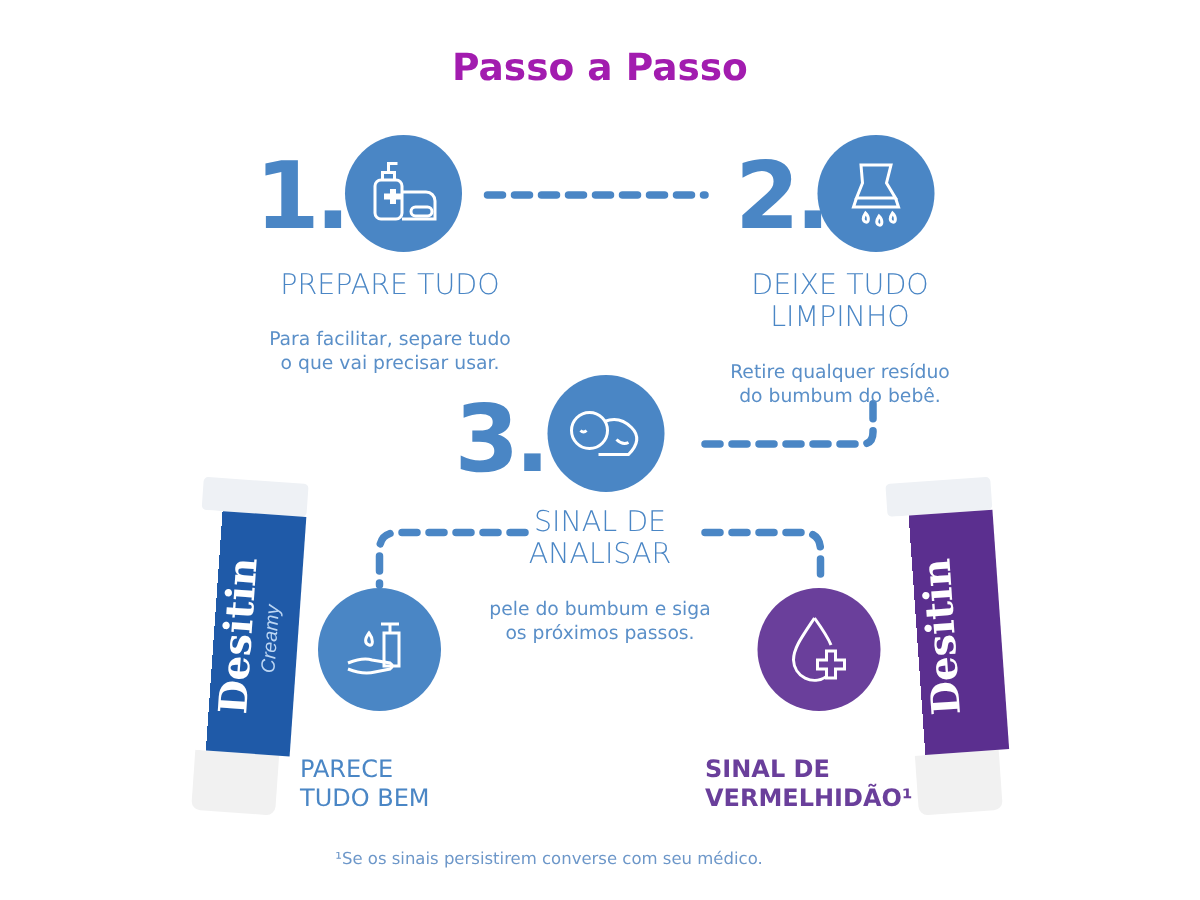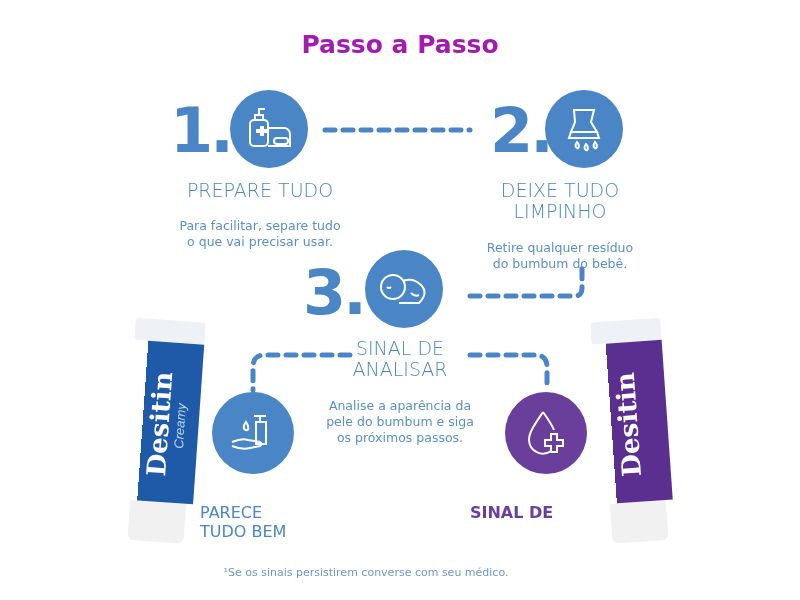--- a/index.html
+++ b/index.html
@@ -71,21 +71,20 @@
       <path d="M10 18q2 2 4 0"></path>
     <path d="M26 12q10-4 18 4t-2 18H22"></path>
       <path d="M34 24q4 4 8 2"></path>
   </svg>
 </div>
 <div class="abs heading" style="left:300px;width:200px;top:338px;">
   <div>SINAL DE</div>
   <div>ANALISAR</div>
 </div>
 <div class="abs desc" style="left:300px;width:200px;top:382px;">
-  <div>Analise a aparência da</div>
   <div>pele do bumbum e siga</div>
   <div>os próximos passos.</div>
 </div>
 
 <div class="abs circle" style="left:212px;top:392px;width:82px;height:82px;">
   <svg width="50" height="46" viewBox="0 0 50 46" fill="none" stroke="#fff" stroke-width="2">
     <path d="M26 6h12M32 6v6M28 12h10v22H28z"></path>
       <path d="M18 12c-3 4-3 7 0 8s3-4 0-8z"></path>
     <path d="M4 32q10-4 16-2l12 2q3 2 0 4l-10 2q-8 2-18-2"></path>
   </svg>
@@ -97,20 +96,21 @@
 
 <div class="abs circle purple" style="left:505px;top:392px;width:82px;height:82px;">
   <svg width="50" height="50" viewBox="0 0 50 50" fill="none" stroke="#fff" stroke-width="2">
     <path d="M22 4C14 16 8 24 8 32a14 14 0 0 0 22 11"></path>
       <path d="M22 4c5 7 9 13 11 18"></path>
     <path d="M30 26h6v6h6v6h-6v6h-6v-6h-6v-6h6z"></path>
   </svg>
 </div>
 <div class="abs outcome" style="left:470px;top:503px;color:#6a3f9b;font-weight:bold;">
   <div>SINAL DE</div>
+  <div>VERMELHIDÃO¹</div>
 </div>
 
 <div class="abs" style="left:128px;top:320px;width:70px;height:225px;transform:rotate(4deg);">
   <div style="height:22px;background:#eef1f5;border-radius:3px;"></div>
   <div style="height:160px;background:linear-gradient(90deg,#fff 0 20%,#1f5aa8 20% 100%);position:relative;">
     <div style="position:absolute;left:16px;top:30px;writing-mode:vertical-rl;transform:rotate(180deg);font-weight:bold;font-size:26px;color:#fff;font-family:'DejaVu Serif',serif;">Desitin</div>
     <div style="position:absolute;left:44px;top:60px;writing-mode:vertical-rl;transform:rotate(180deg);font-style:italic;font-size:13px;color:#bcd6f3;">Creamy</div>
   </div>
   <div style="height:40px;width:56px;margin-left:7px;background:#f1f1f1;border-radius:0 0 6px 6px;"></div>
 </div>

